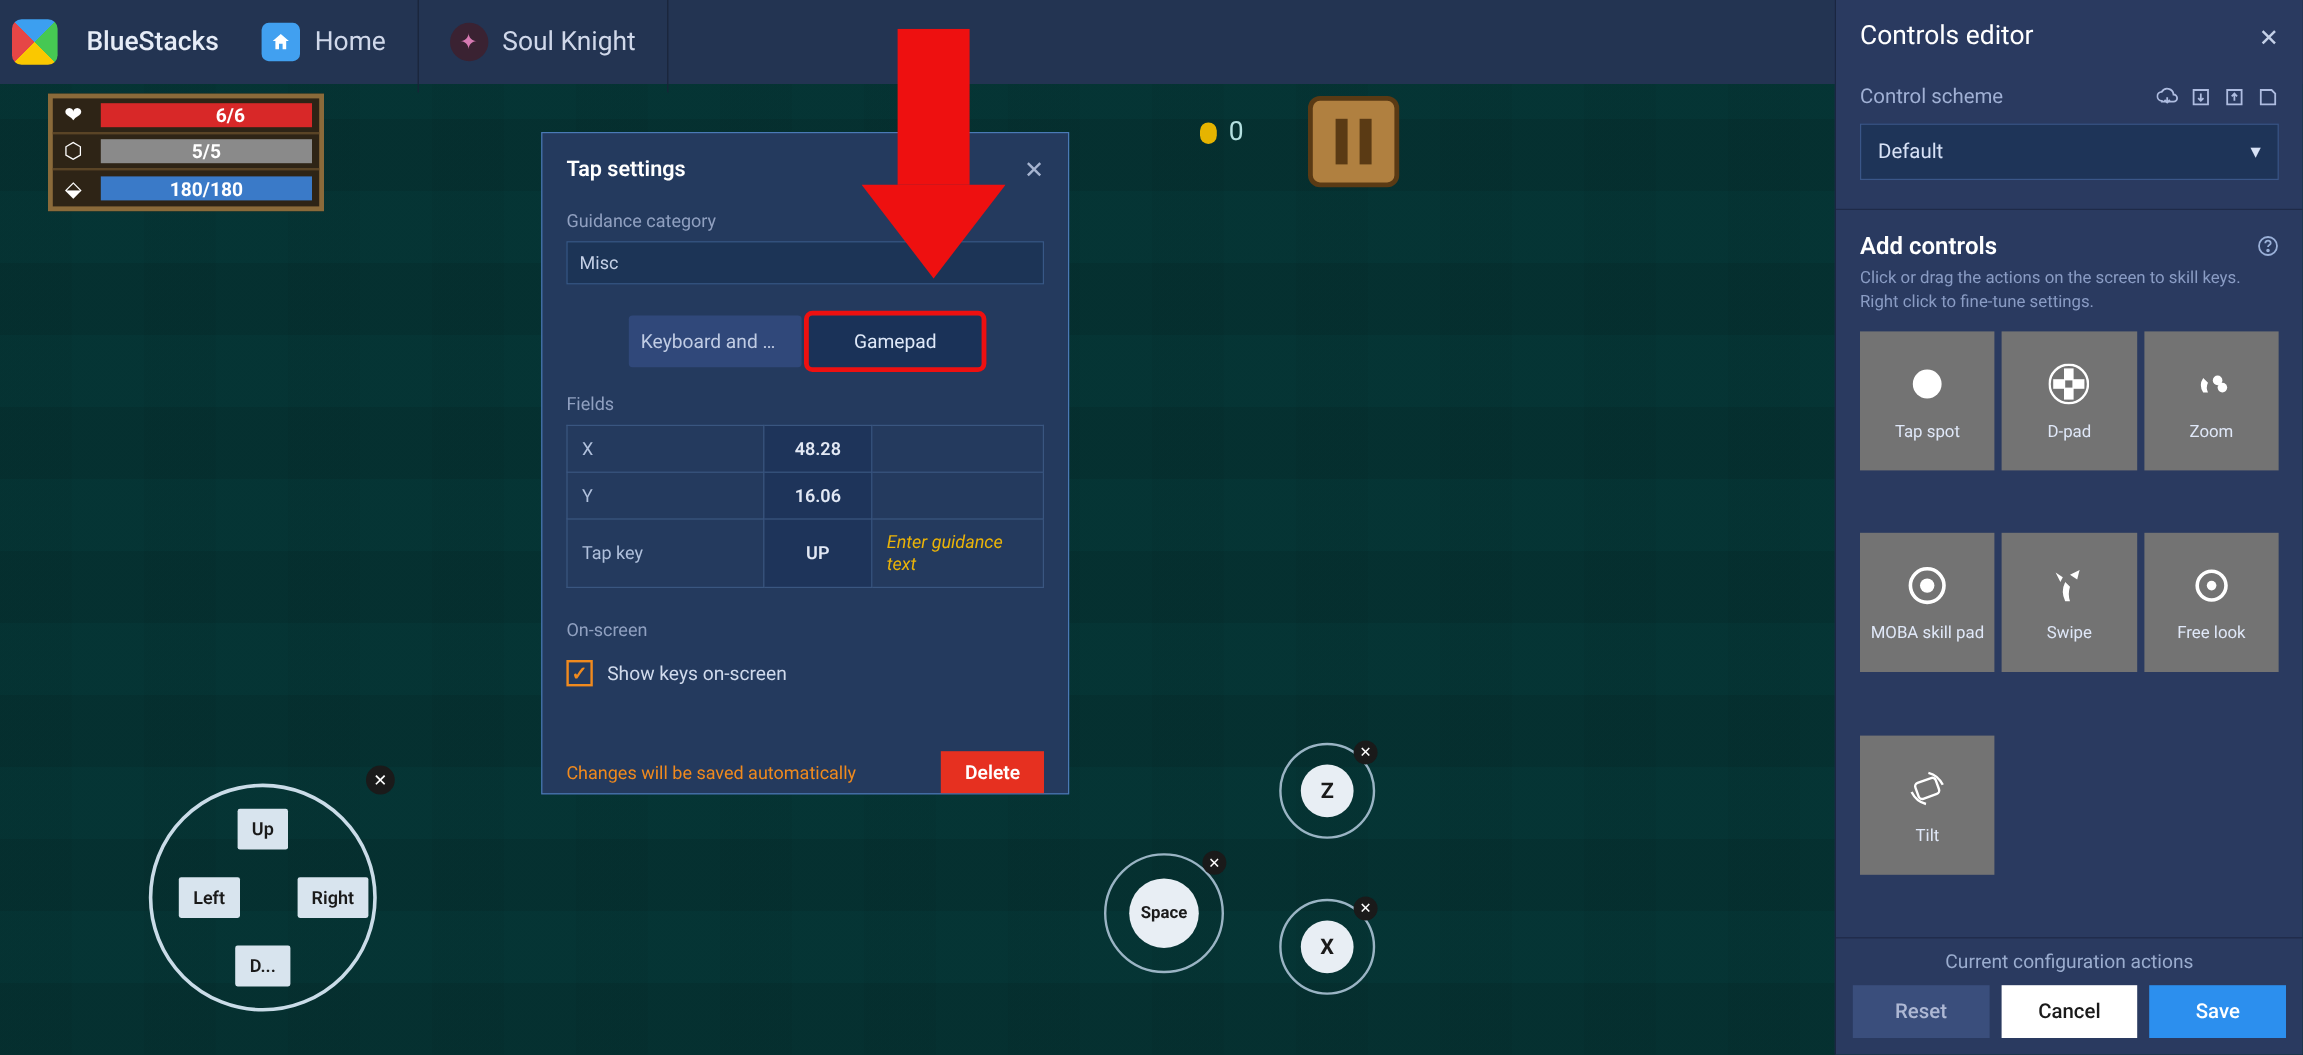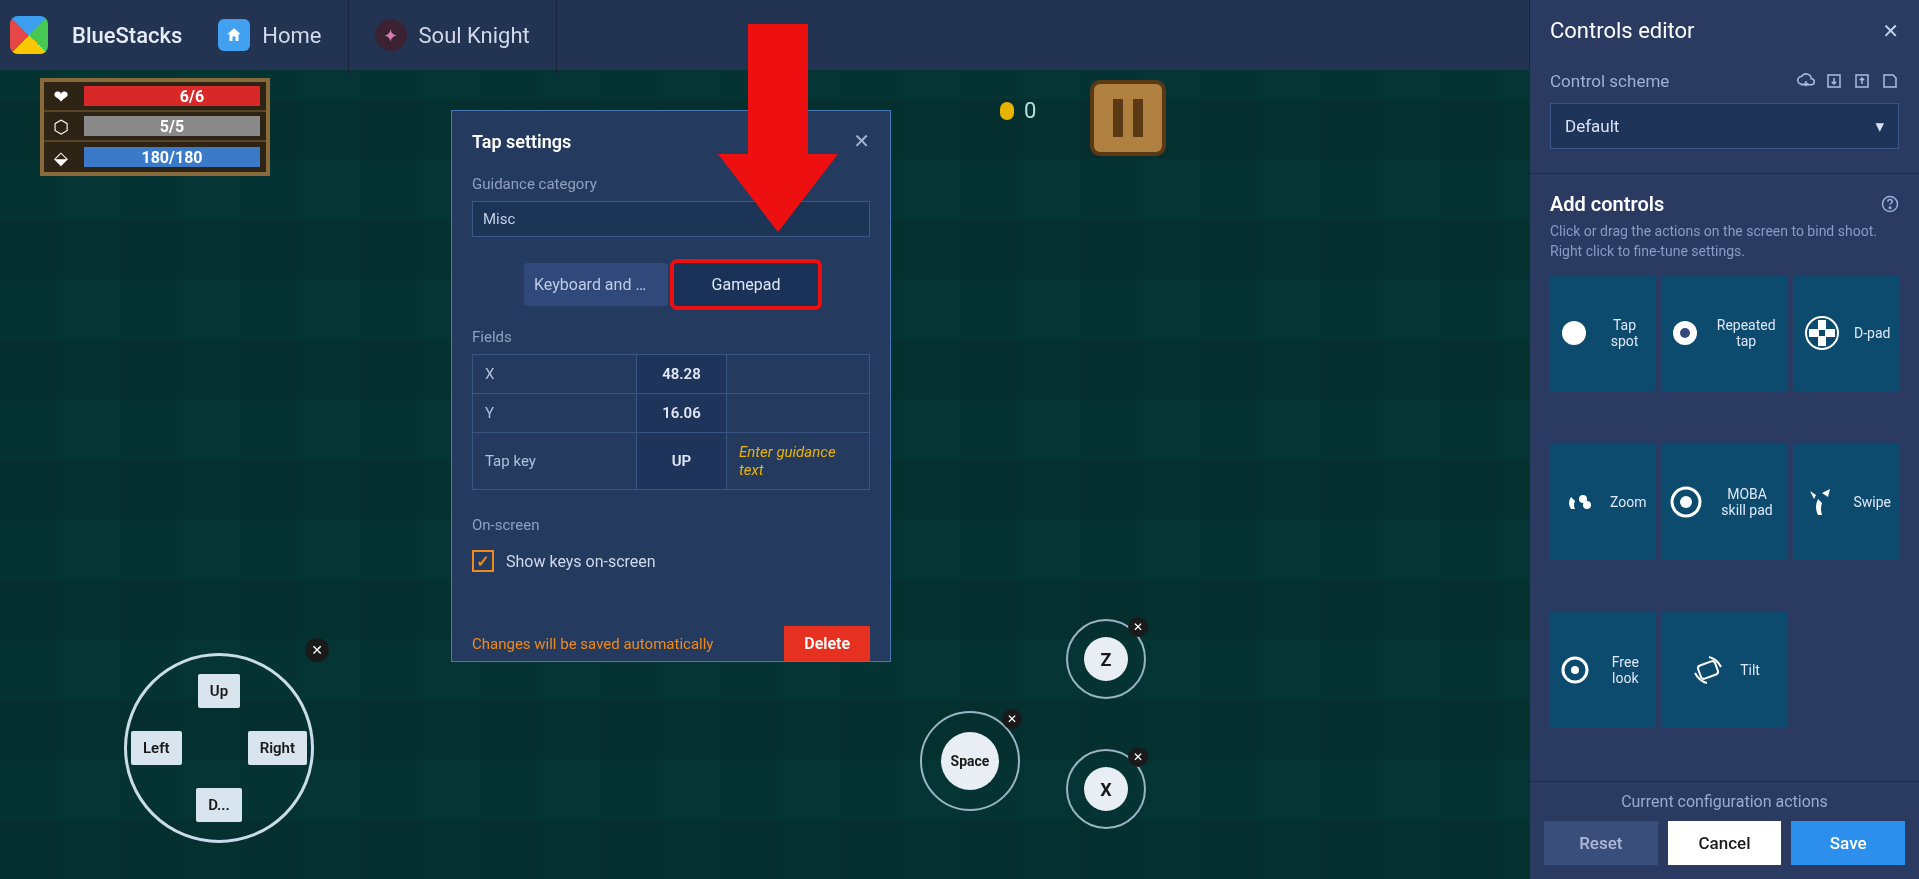--- a/index.html
+++ b/index.html
@@ -39,21 +39,21 @@
 
 
 .coin { position: absolute; top: 28px; left: 1000px; color: #b4e0e0; font-family: "Courier New", monospace; font-size: 22px; display: flex; gap: 10px; align-items: center; }
 .coin-dot { width: 14px; height: 18px; background: #e6b400; border-radius: 7px; }
 
 
 .dpad-ring { position: absolute; bottom: 36px; left: 124px; width: 190px; height: 190px; border: 3px solid #cadce8; border-radius: 50%; display: flex; align-items: center; justify-content: center; }
 .dpad-key { position: absolute; background: #d8e4ee; color: #1a1a1a; font-weight: 600; padding: 8px 12px; border-radius: 2px; font-size: 15px; }
 .dpad-up { top: 18px; }
 .dpad-down { bottom: 18px; }
-.dpad-left { left: 4px; }
+.dpad-left { left: 22px; }
 .dpad-right { right: 4px; margin-left: 28px; }
 .dpad-close { position: absolute; top: -18px; right: -18px; width: 24px; height: 24px; background: #1a1a1a; color: #fff; border-radius: 50%; display: flex; align-items: center; justify-content: center; font-size: 14px; cursor: pointer; }
 
 
 .action-circle { position: absolute; border: 2px solid #9ab4c4; border-radius: 50%; display: flex; align-items: center; justify-content: center; }
 .action-key { background: #e8eef4; color: #1a1a1a; font-weight: 700; border-radius: 50%; display: flex; align-items: center; justify-content: center; }
 .action-close { position: absolute; top: -4px; right: -4px; width: 20px; height: 20px; background: #1a1a1a; color: #fff; border-radius: 50%; display: flex; align-items: center; justify-content: center; font-size: 12px; cursor: pointer; }
 .ac-space { bottom: 68px; left: 920px; width: 100px; height: 100px; }
 .ac-space .action-key { width: 58px; height: 58px; font-size: 14px; }
 .ac-z { bottom: 180px; left: 1066px; width: 80px; height: 80px; }
@@ -96,21 +96,21 @@
 .scheme-head { display: flex; justify-content: space-between; align-items: center; margin-bottom: 12px; }
 .scheme-label { color: #a0b0d4; font-size: 17px; }
 .scheme-icons { display: flex; gap: 10px; color: #aebce0; }
 .scheme-icons svg { cursor: pointer; }
 .select { background: #1e3458; border: 1px solid #3a5688; padding: 12px 14px; display: flex; justify-content: space-between; align-items: center; color: #d8e2f6; font-size: 17px; cursor: pointer; }
 .add-sec { padding: 18px 20px 0 20px; flex: 1; overflow: hidden; display: flex; flex-direction: column; }
 .add-head { display: flex; justify-content: space-between; align-items: center; }
 .add-title { font-size: 20px; font-weight: 600; color: #fff; }
 .add-desc { color: #8a9cc4; font-size: 14px; margin: 6px 0 14px 0; line-height: 1.4; }
 .controls-grid { display: grid; grid-template-columns: repeat(3, 1fr); gap: 6px; overflow-y: auto; flex: 1; padding-bottom: 6px; }
-.control-item { background: #0c4a6e; height: 116px; display: flex; flex-direction: row; align-items: center; justify-content: center; gap: 12px; cursor: pointer; color: #e0e8f8; font-size: 14px; text-align: center; padding: 8px; }
+.control-item { background: #737373; height: 116px; display: flex; flex-direction: column; align-items: center; justify-content: center; gap: 12px; cursor: pointer; color: #e0e8f8; font-size: 14px; text-align: center; padding: 8px; }
 .control-icon { width: 40px; height: 40px; display: flex; align-items: center; justify-content: center; }
 .panel-foot { border-top: 1px solid #1e2a48; padding: 10px 14px 14px 14px; }
 .config-label { text-align: center; color: #9aacce; font-size: 16px; margin-bottom: 10px; }
 .btn-row { display: flex; gap: 10px; }
 .btn { flex: 1; text-align: center; padding: 12px 0; font-size: 17px; font-weight: 500; cursor: pointer; border: none; }
 .btn-reset { background: #3a4e7c; color: #aeb8d4; }
 .btn-cancel { background: #fff; color: #1a1a1a; }
 .btn-save { background: #2c8fee; color: #fff; }
 </style>
 </head>
@@ -303,38 +303,29 @@
   </div>
   <div class="add-sec">
     <div class="add-head">
       <div class="add-title">Add controls</div>
       <svg width="18" height="18" viewBox="0 0 24 24" fill="none" stroke="#9ab0d8" stroke-width="2">
           <circle cx="12" cy="12" r="10"></circle>
           <path d="M9 9a3 3 0 116 0c0 2-3 2-3 4"></path>
           <circle cx="12" cy="17" r="1" fill="#9ab0d8"></circle>
         </svg>
     </div>
-    <div class="add-desc">Click or drag the actions on the screen to bind shoot. Right click to fine-tune settings.</div>
+    <div class="add-desc">Click or drag the actions on the screen to skill keys. Right click to fine-tune settings.</div>
     <div class="controls-grid">
       <div class="control-item">
           <div class="control-icon">
             <svg width="30" height="30">
               <circle cx="15" cy="15" r="12" fill="#fff"></circle>
             </svg>
           </div>
           <span>Tap spot</span>
-        </div>
-      <div class="control-item">
-          <div class="control-icon">
-            <svg width="30" height="30">
-              <circle cx="15" cy="15" r="12" fill="#fff"></circle>
-              <circle cx="15" cy="15" r="5" fill="#354a78"></circle>
-            </svg>
-          </div>
-          <span>Repeated tap</span>
         </div>
       <div class="control-item">
           <div class="control-icon">
             <svg width="34" height="34" viewBox="0 0 34 34" fill="#fff">
               <circle cx="17" cy="17" r="16" fill="none" stroke="#fff" stroke-width="2"></circle>
               <rect x="13" y="4" width="8" height="10"></rect>
               <rect x="13" y="20" width="8" height="10"></rect>
               <rect x="4" y="13" width="10" height="8"></rect>
               <rect x="20" y="13" width="10" height="8"></rect>
             </svg>

